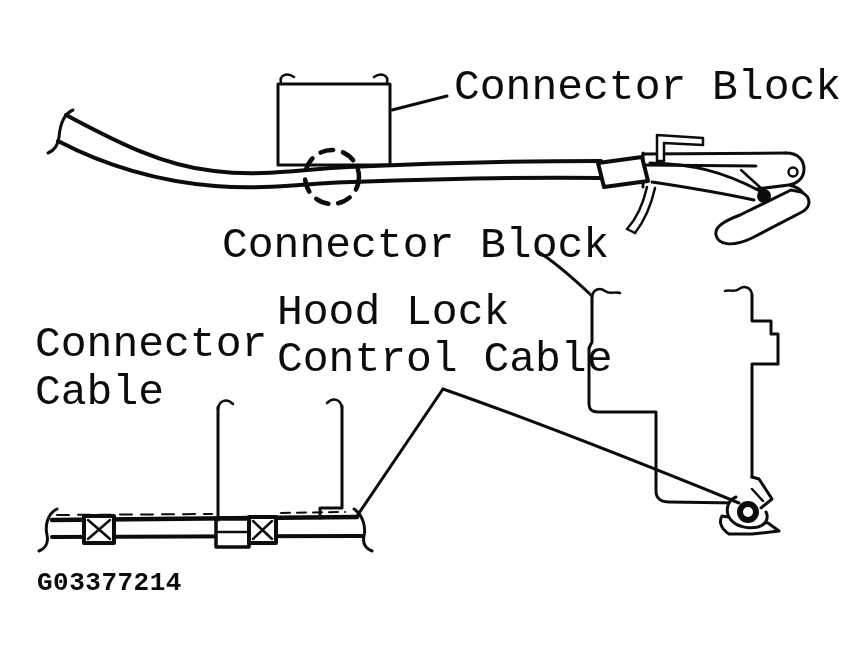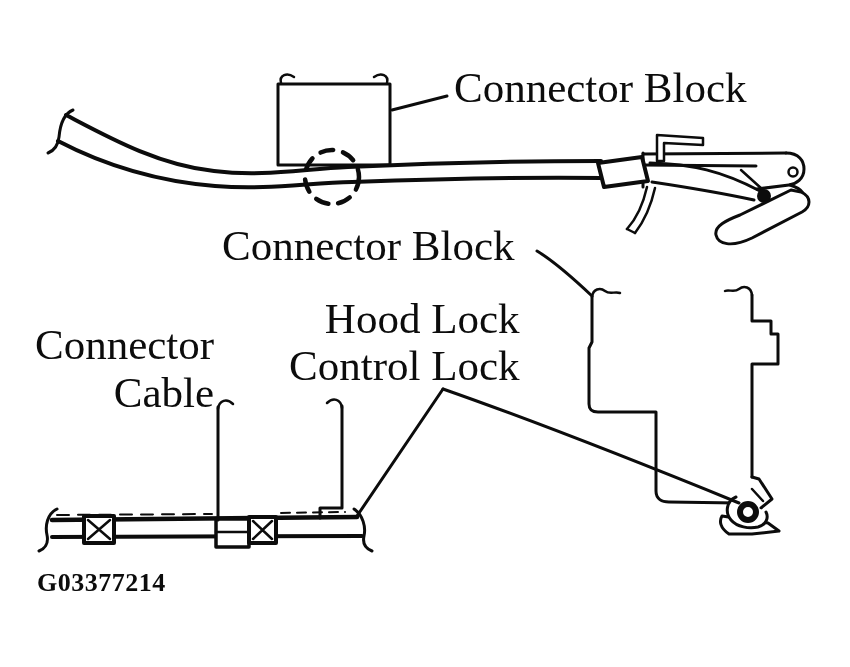--- a/index.html
+++ b/index.html
@@ -1,22 +1,21 @@
 <!DOCTYPE html>
 <html style="--ink: #0c0c0c; --paper: #ffffff;"><head>
 <meta charset="utf-8">
 <style>
   :root { --ink:#0c0c0c; --paper:#ffffff; }
   html,body { margin:0; padding:0; background:var(--paper); }
   .stage {
     position:relative; width:850px; height:643px;
     background:var(--paper); color:var(--ink);
-    font-family:Liberation Serif, serif;
+    font-family:Liberation Mono, monospace;
     overflow:hidden;
-    text-align:right;
   }
   .stage svg { position:absolute; left:0; top:0; }
   .lbl {
     position:absolute; color:var(--ink);
     font-size:43px; line-height:1.0; white-space:nowrap;
     letter-spacing:0px;
   }
   .lbl .ln { display:block; }
   .lbl-left { line-height:48px; }
   .lbl-hood { line-height:47px; }
@@ -120,20 +119,20 @@
 
   <div class="lbl" style="left:454px; top:66px;">Connector Block</div>
 
   <div class="lbl" style="left:222px; top:224px;">Connector Block</div>
 
   <div class="lbl lbl-left" style="left:35px; top:321px;">
     <span class="ln">Connector</span>
     <span class="ln">Cable</span>
   </div>
 
-  <div class="lbl lbl-hood" style="left:277px; top:295px;margin-left:12px;">
+  <div class="lbl lbl-hood" style="left:277px; top:289px;">
     <span class="ln">Hood Lock</span>
-    <span class="ln">Control Lock</span>
+    <span class="ln">Control Cable</span>
   </div>
 
   <div class="fig-id">G03377214</div>
 
 </div>
 
 </body></html>

